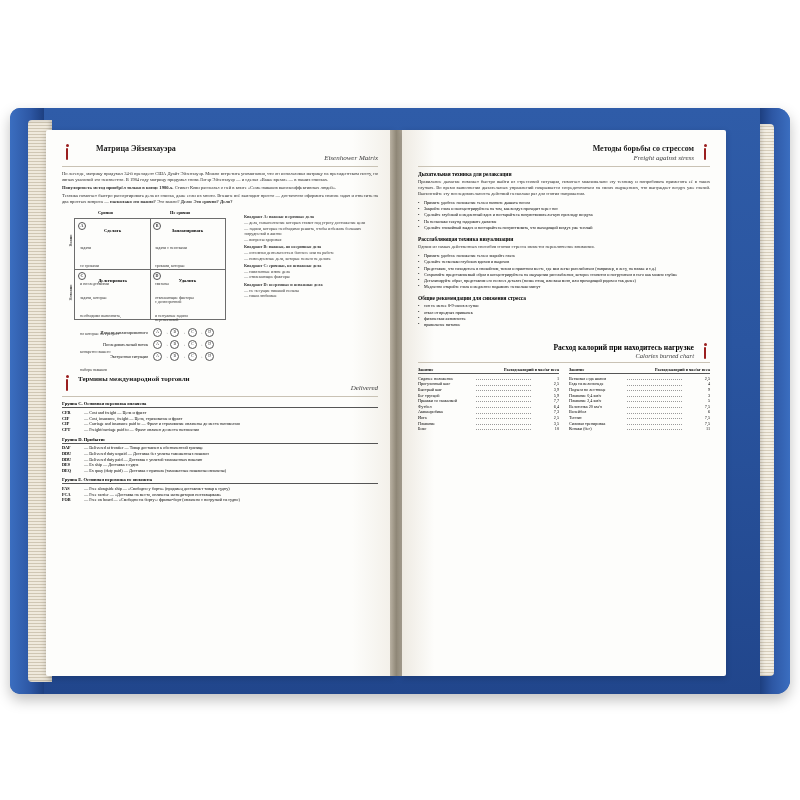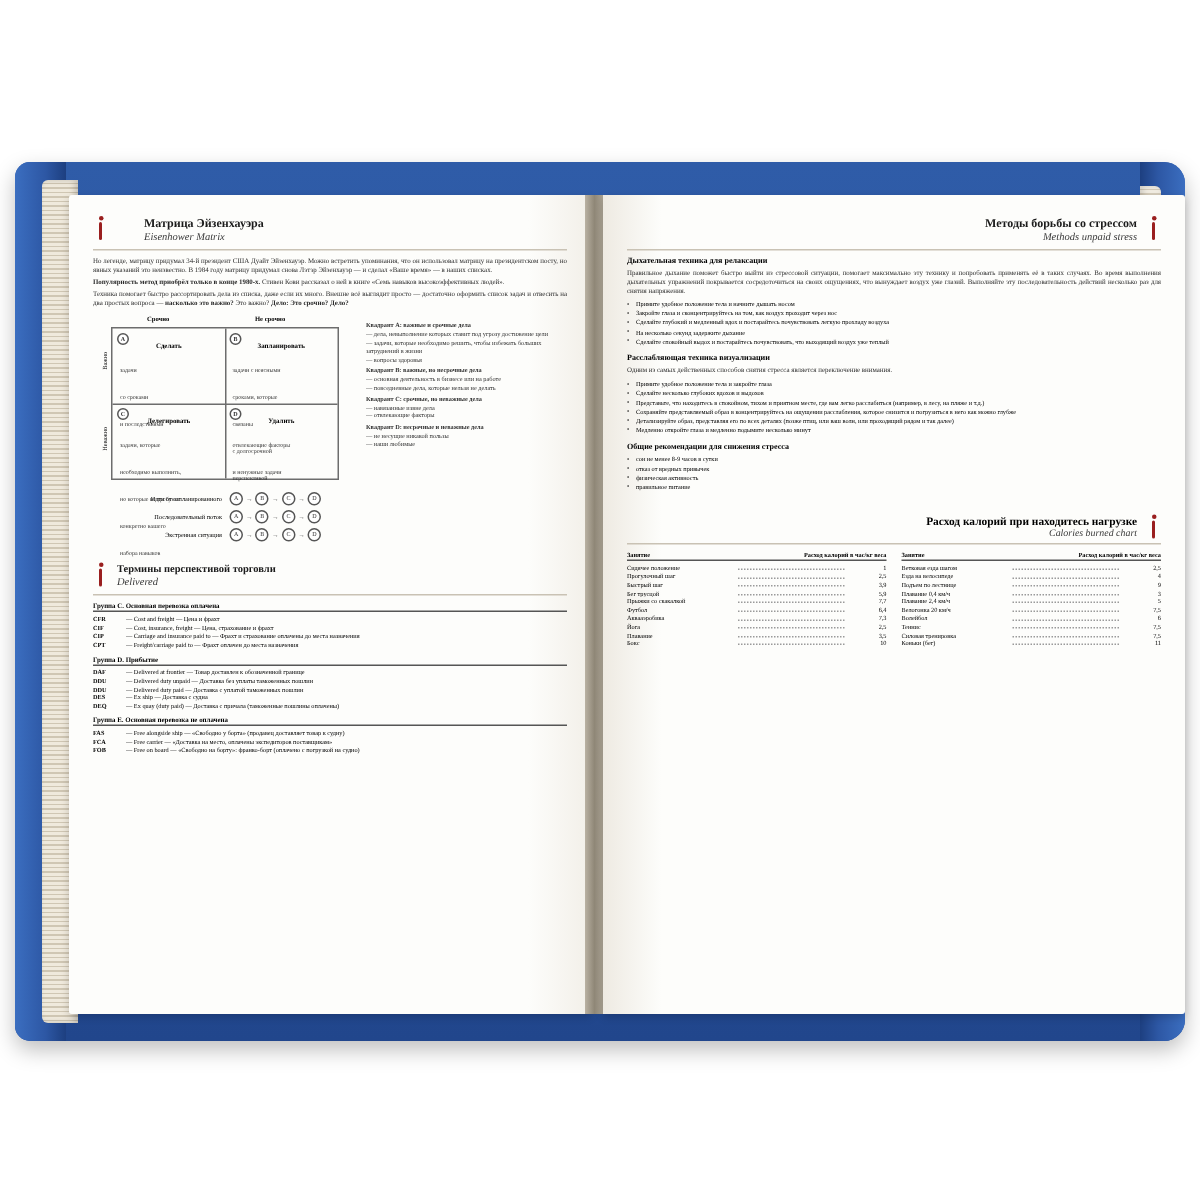--- a/index.html
+++ b/index.html
@@ -41,39 +41,39 @@
     box-shadow:inset 2px 0 4px rgba(0,0,0,.15);
   }
 
   
   .page{
     position:absolute;top:22px;height:546px;background:#fdfdfb;
     box-shadow:0 2px 6px rgba(0,0,0,.18);
   }
   .page.left{left:36px;width:348px;border-radius:2px 0 0 2px;
     background:linear-gradient(270deg,#f2efe8 0%,#fdfdfb 12%,#fdfdfb 100%);}
-  .page.right{left:392px;width:388px;border-radius:0 2px 2px 0;
+  .page.right{left:392px;width:324px;border-radius:0 2px 2px 0;
     background:linear-gradient(90deg,#eeeae2 0%,#fdfdfb 10%,#fdfdfb 100%);}
   .gutter{
     position:absolute;left:380px;top:22px;width:14px;height:546px;
     background:linear-gradient(90deg,#b9b1a2 0%,#8f8777 45%,#b9b1a2 100%);
   }
 
   .pg-inner{position:absolute;inset:0;padding:14px 16px;box-sizing:border-box;}
 
   
   .t{font-size:4.6px;line-height:6.1px;color:#2b2b2b;text-align:justify;}
   .t b{font-weight:bold;}
   .tiny{font-size:4.2px;line-height:5.6px;color:#333;}
   .i-dot{display:block;width:3px;height:3px;border-radius:50%;background:#9a1f1f;margin:0 auto 1px auto;}
   .i-glyph{display:inline-block;text-align:center;color:#9a1f1f;}
   .i-glyph .bar{display:block;width:2.4px;height:12px;background:#9a1f1f;margin:0 auto;border-radius:1px;}
 
   .h-title{font-size:8px;font-weight:bold;color:#1b1b1b;line-height:10px;}
-  .h-sub{font-size:7px;font-style:italic;color:#3a3a3a;line-height:9px;}
+  .h-sub{font-size:7px;font-style:italic;color:#3a3a3a;line-height:9px;text-align:right;}
   .h-title.sm{font-size:7px;line-height:9px;}
   .rule{height:1px;background:#c9c2b4;margin:3px 0 4px 0;}
 
   
   .matrix-wrap{position:relative;margin-top:4px;}
   .matrix{position:relative;width:150px;height:100px;border:0.8px solid #6d6d6d;}
   .matrix .vline{position:absolute;left:50%;top:0;width:0.8px;height:100%;background:#6d6d6d;}
   .matrix .hline{position:absolute;top:50%;left:0;height:0.8px;width:100%;background:#6d6d6d;}
   .cell{position:absolute;width:50%;height:50%;box-sizing:border-box;padding:9px 5px 3px 5px;}
   .cell .badge{
@@ -262,21 +262,21 @@
             <div class="tiny">— наши любимые</div>
           </div>
         </div>
 
         <div style="display:flex;align-items:flex-start;gap:6px;margin-top:14px;">
           <span class="i-glyph" style="width:10px;">
             <span class="i-dot"></span>
               <span class="bar"></span>
           </span>
           <div style="flex:1;">
-            <div class="h-title sm">Термины перспективой торговли</div>
+            <div class="h-title sm">Термины международной торговли</div>
             <div class="h-sub">Delivered</div>
           </div>
         </div>
         <div class="rule"></div>
 
         <div>
           <div class="grp">Группа C. Основная перевозка оплачена</div>
           <div class="grp-line"></div>
           <div class="inco">
               <span class="code">CFR</span>
@@ -342,21 +342,21 @@
     </div>
 
     <div class="gutter"></div>
 
     <div class="page right">
       <div class="pg-inner">
 
         <div style="display:flex;align-items:flex-start;gap:6px;justify-content:flex-end;">
           <div class="rt-head" style="flex:1;">
             <div class="h-title">Методы борьбы со стрессом</div>
-            <div class="h-sub">Methods unpaid stress</div>
+            <div class="h-sub">Freight against stress</div>
           </div>
           <span class="i-glyph" style="width:10px;">
             <span class="i-dot"></span>
               <span class="bar"></span>
           </span>
         </div>
         <div class="rule"></div>
 
         <div class="sec-h" style="margin-top:2px;">Дыхательная техника для релаксации</div>
         <div class="t">Правильное дыхание поможет быстро выйти из стрессовой ситуации, помогает максимально эту технику и попробовать применять её в таких случаях. Во время выполнения дыхательных упражнений покрывается сосредоточиться на своих ощущениях, что вынуждает воздух уже глазий. Выполняйте эту последовательность действий несколько раз для снятия напряжения.</div>

